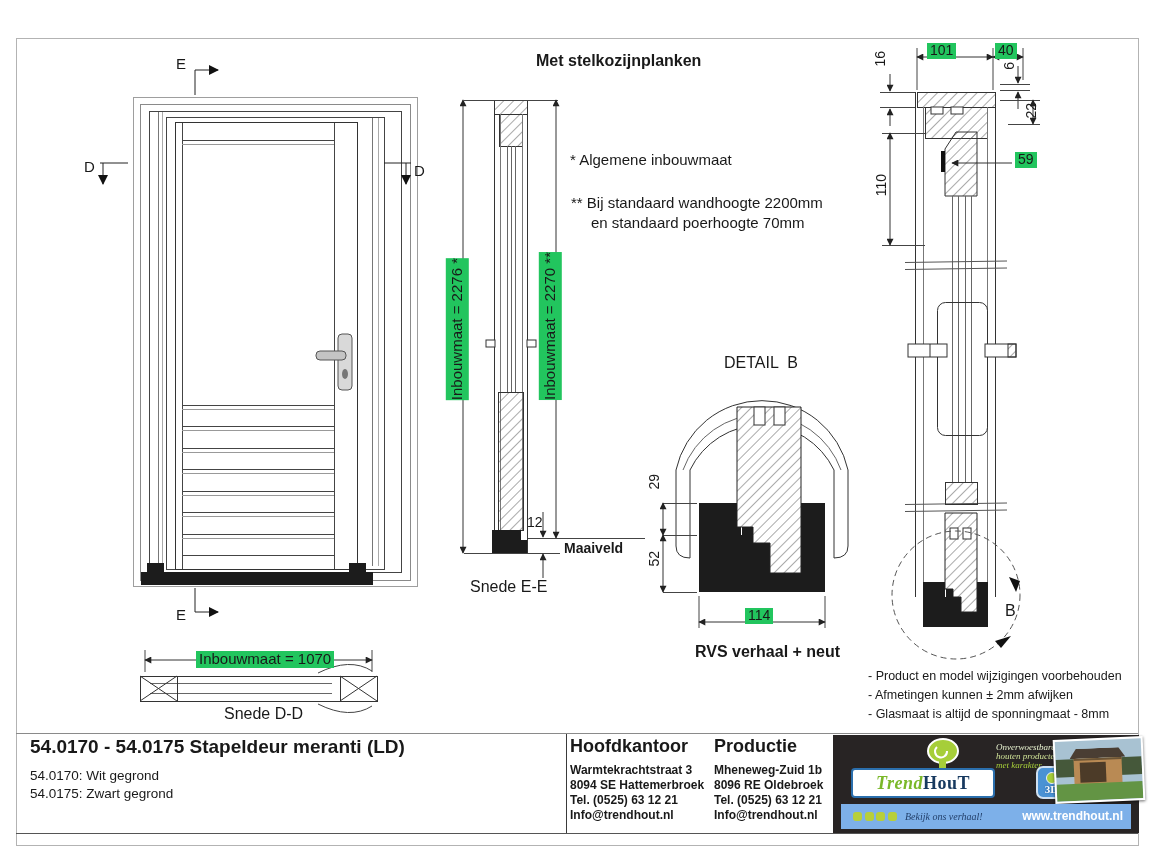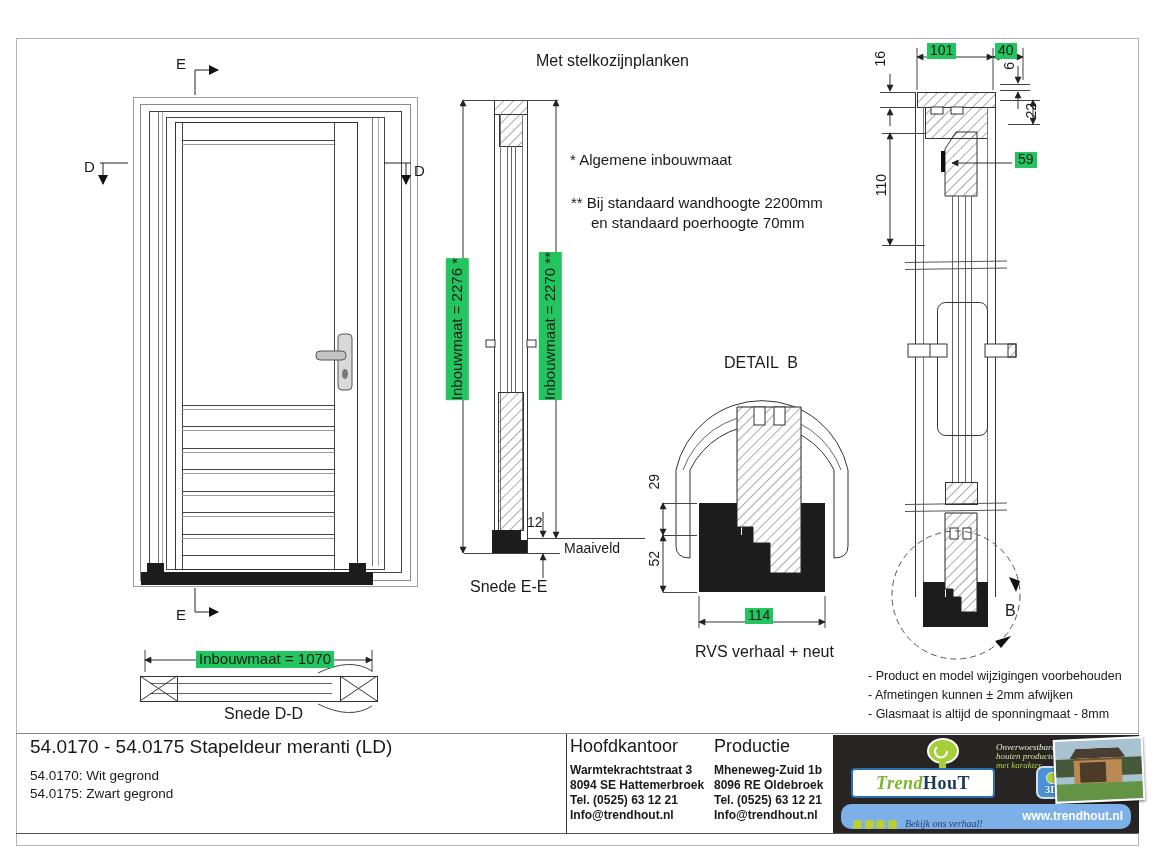--- a/index.html
+++ b/index.html
@@ -2,21 +2,21 @@
 <html><head>
 <meta charset="utf-8">
 <style>
   html,body{margin:0;padding:0;background:#fff;}
   body{width:1155px;height:866px;position:relative;font-family:"Liberation Sans",sans-serif;overflow:hidden;}
   .sheet-border{position:absolute;left:16px;top:38px;width:1121px;height:806px;border:1px solid #b3b3b3;}
   svg.linework{position:absolute;left:0;top:0;}
   .lbl{position:absolute;color:#191919;white-space:nowrap;line-height:1.12;}
   .vert{writing-mode:vertical-rl;transform:rotate(180deg);}
   .bgw{background:#22c55e;padding:0 3px;}
-  .b{font-weight:normal;}
+  .b{font-weight:bold;}
   .s12{font-size:12.5px}.s13{font-size:13.5px}.s14{font-size:14px}.s15{font-size:15px}
   .s16{font-size:16px}.s17{font-size:16px}.s18{font-size:18px}.s19{font-size:19px}
   .footer-divider{position:absolute;left:16px;top:733px;width:1122px;height:0;border-top:1px solid #8a8a8a;}
   .footer-vline{position:absolute;left:566px;top:734px;width:0;height:99px;border-left:1.5px solid #3a3a3a;}
   .footer-bline{position:absolute;left:16px;top:833px;width:1122px;height:0;border-top:1.5px solid #555;}
   .addr{position:absolute;font-weight:bold;font-size:12px;color:#191919;}
   .brandbox{position:absolute;left:833px;top:735px;width:306px;height:98px;background:#282424;}
   .logoplate{position:absolute;left:18px;top:33px;width:140px;height:26px;background:#fff;border:2px solid #2b6fad;border-radius:4px;display:flex;align-items:center;justify-content:center;font-family:"Liberation Serif",serif;font-weight:bold;font-size:18px;letter-spacing:.5px;}
   .logo-trend{color:#7ab829;font-style:italic;}
   .logo-hout{color:#17395f;}
@@ -24,21 +24,21 @@
   .badge3d{position:absolute;left:203px;top:31px;width:27px;height:29px;border-radius:7px;background:#4a92d4;border:2px solid #cfe0f0;display:flex;flex-direction:column;align-items:center;justify-content:flex-end;}
   .badge3d .txt{color:#fff;font-weight:bold;font-size:11px;font-family:"Liberation Serif",serif;line-height:1;margin-bottom:2px;text-shadow:0 0 2px #1d4f86;}
   .badge3d .tree{width:10px;height:10px;border-radius:50%;background:#a6ce39;border:1px solid #eef;margin-top:1px;}
   .photo{position:absolute;left:221px;top:3px;width:86px;height:60px;background:#fff;padding:2px;transform:rotate(-2.5deg);box-shadow:0 1px 3px rgba(0,0,0,.6);}
   .photo .inner{position:relative;width:100%;height:100%;background:#a8c2d2;overflow:hidden;}
   .photo .trees{position:absolute;left:0;top:18px;width:100%;height:18px;background:#45583a;}
   .photo .grass{position:absolute;left:0;bottom:0;width:100%;height:17px;background:#639444;}
   .photo .roof{position:absolute;left:14px;top:8px;width:56px;height:10px;background:#4a3e33;clip-path:polygon(0 100%,12% 0,88% 0,100% 100%);}
   .photo .cabin{position:absolute;left:18px;top:18px;width:48px;height:26px;background:#b98a54;border-top:2px solid #6b5435;}
   .photo .dark{position:absolute;left:24px;top:22px;width:26px;height:20px;background:#4c3b28;}
-  .bluebar{position:absolute;left:8px;top:69px;width:290px;height:25px;background:#7db0e9;display:flex;align-items:flex-end;border-radius:10px;}
+  .bluebar{position:absolute;left:8px;top:69px;width:290px;height:25px;background:#7db0e9;display:flex;align-items:center;}
   .dot{width:9px;height:9px;border-radius:3px;background:#b8cf3a;margin-right:2.5px;}
   .banner-script{font-family:"Liberation Serif",serif;font-style:italic;font-size:10px;color:#23406b;margin-left:6px;}
   .website{position:absolute;right:8px;top:5px;color:#fff;font-weight:bold;font-size:12px;}
 </style>
 </head>
 <body>
 
 <div class="sheet-border"></div>
 
 <svg class="linework" width="1155" height="866" viewBox="0 0 1155 866">

